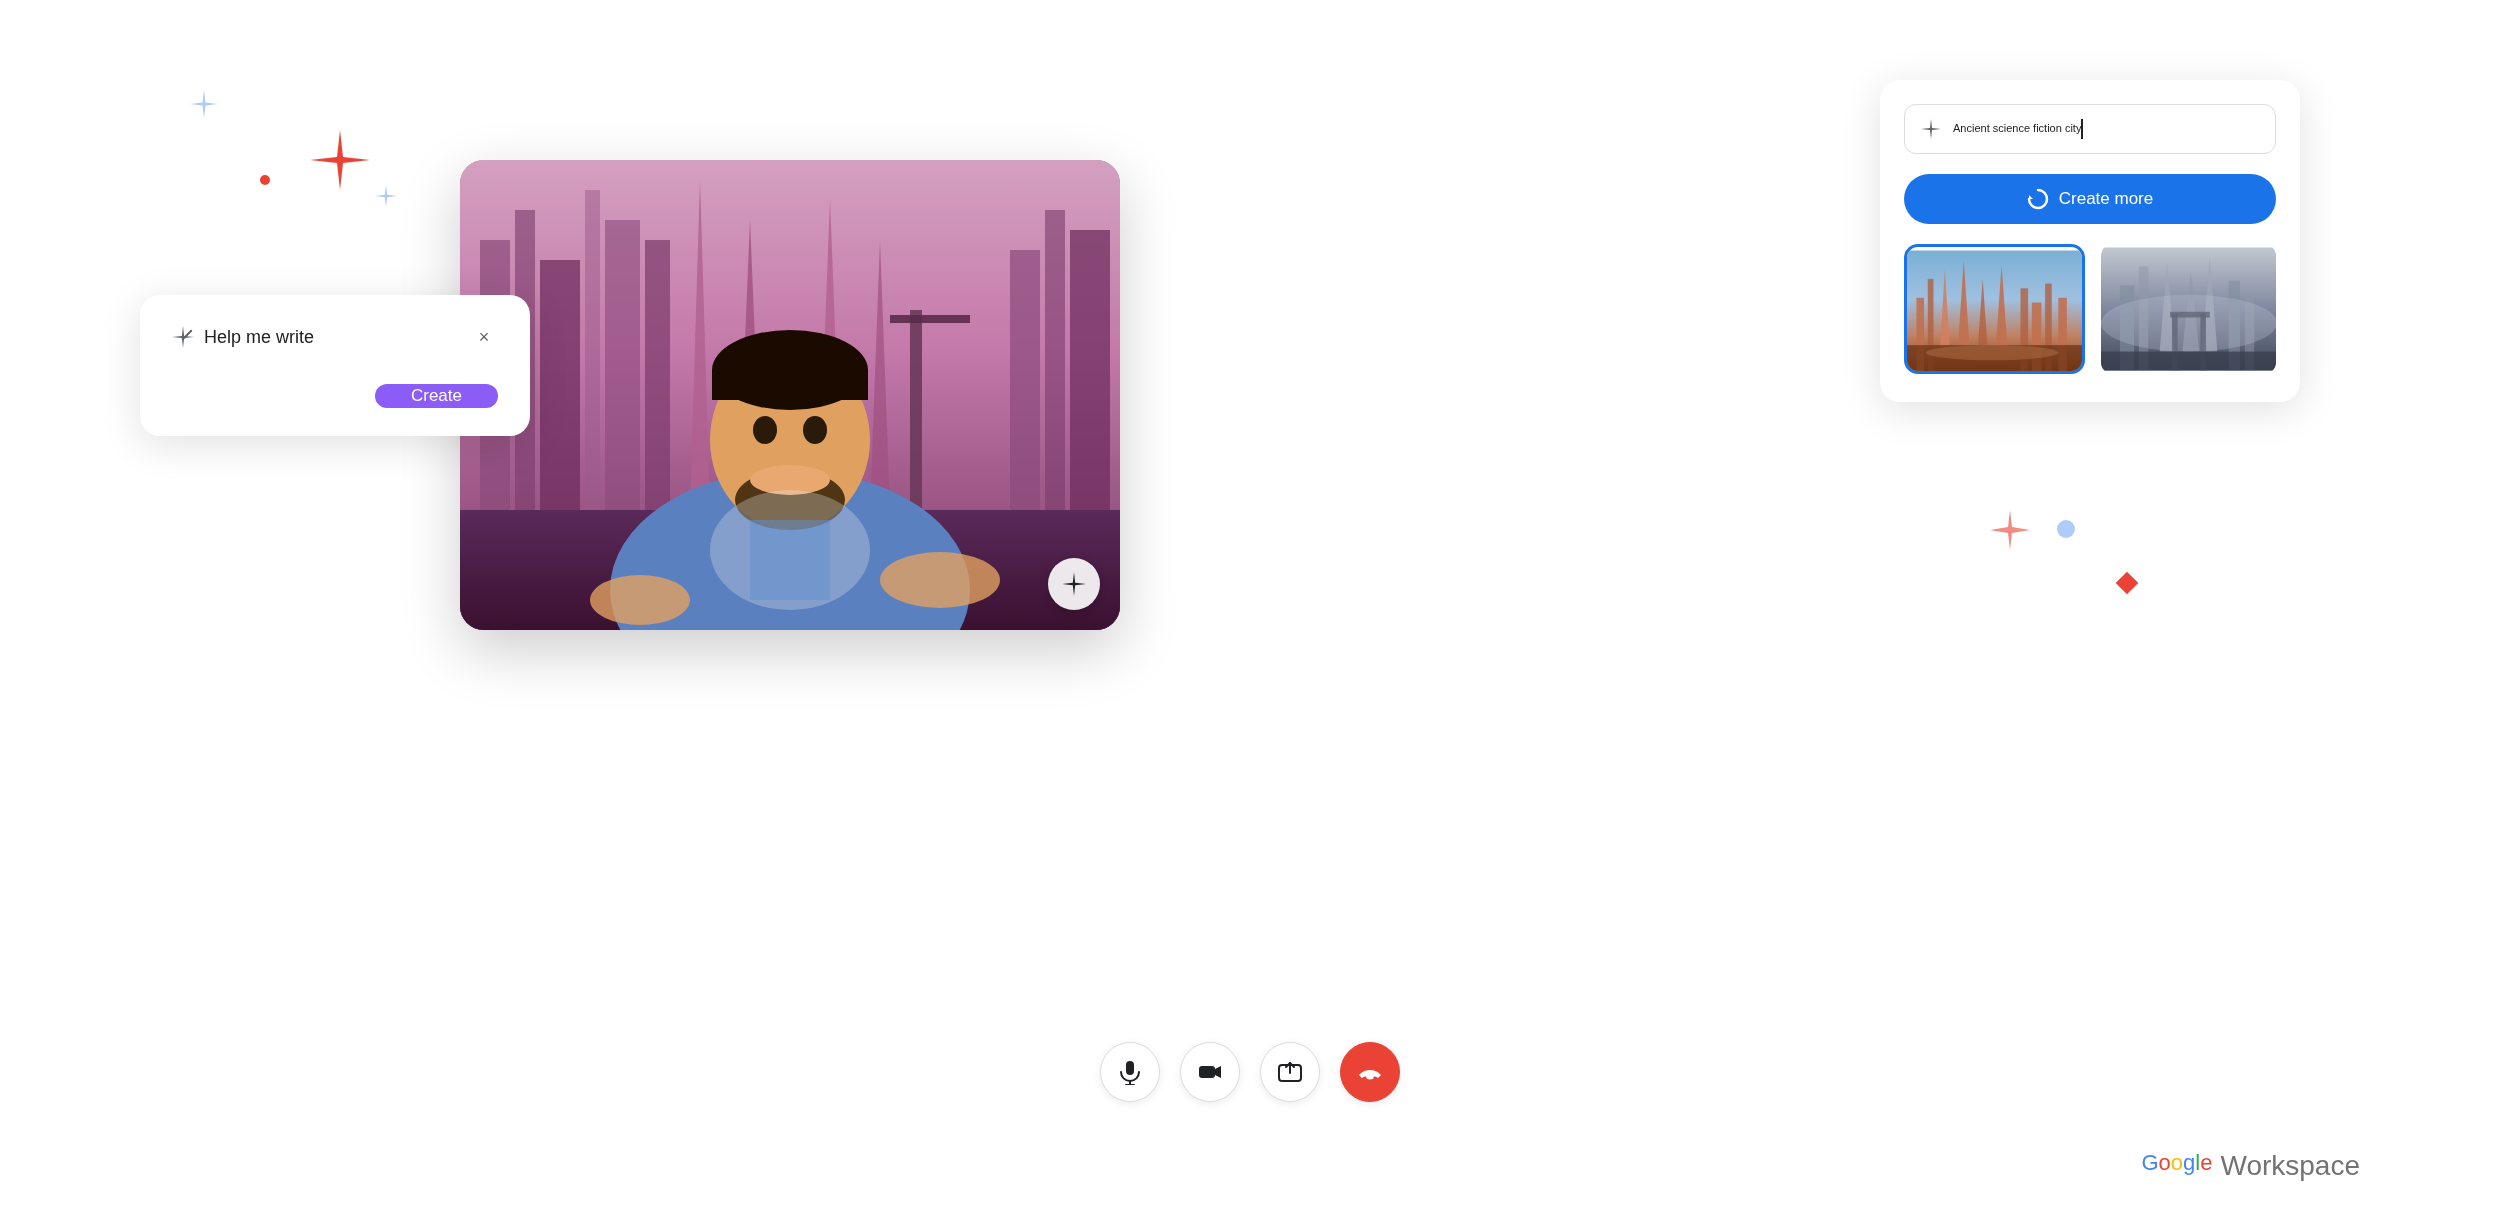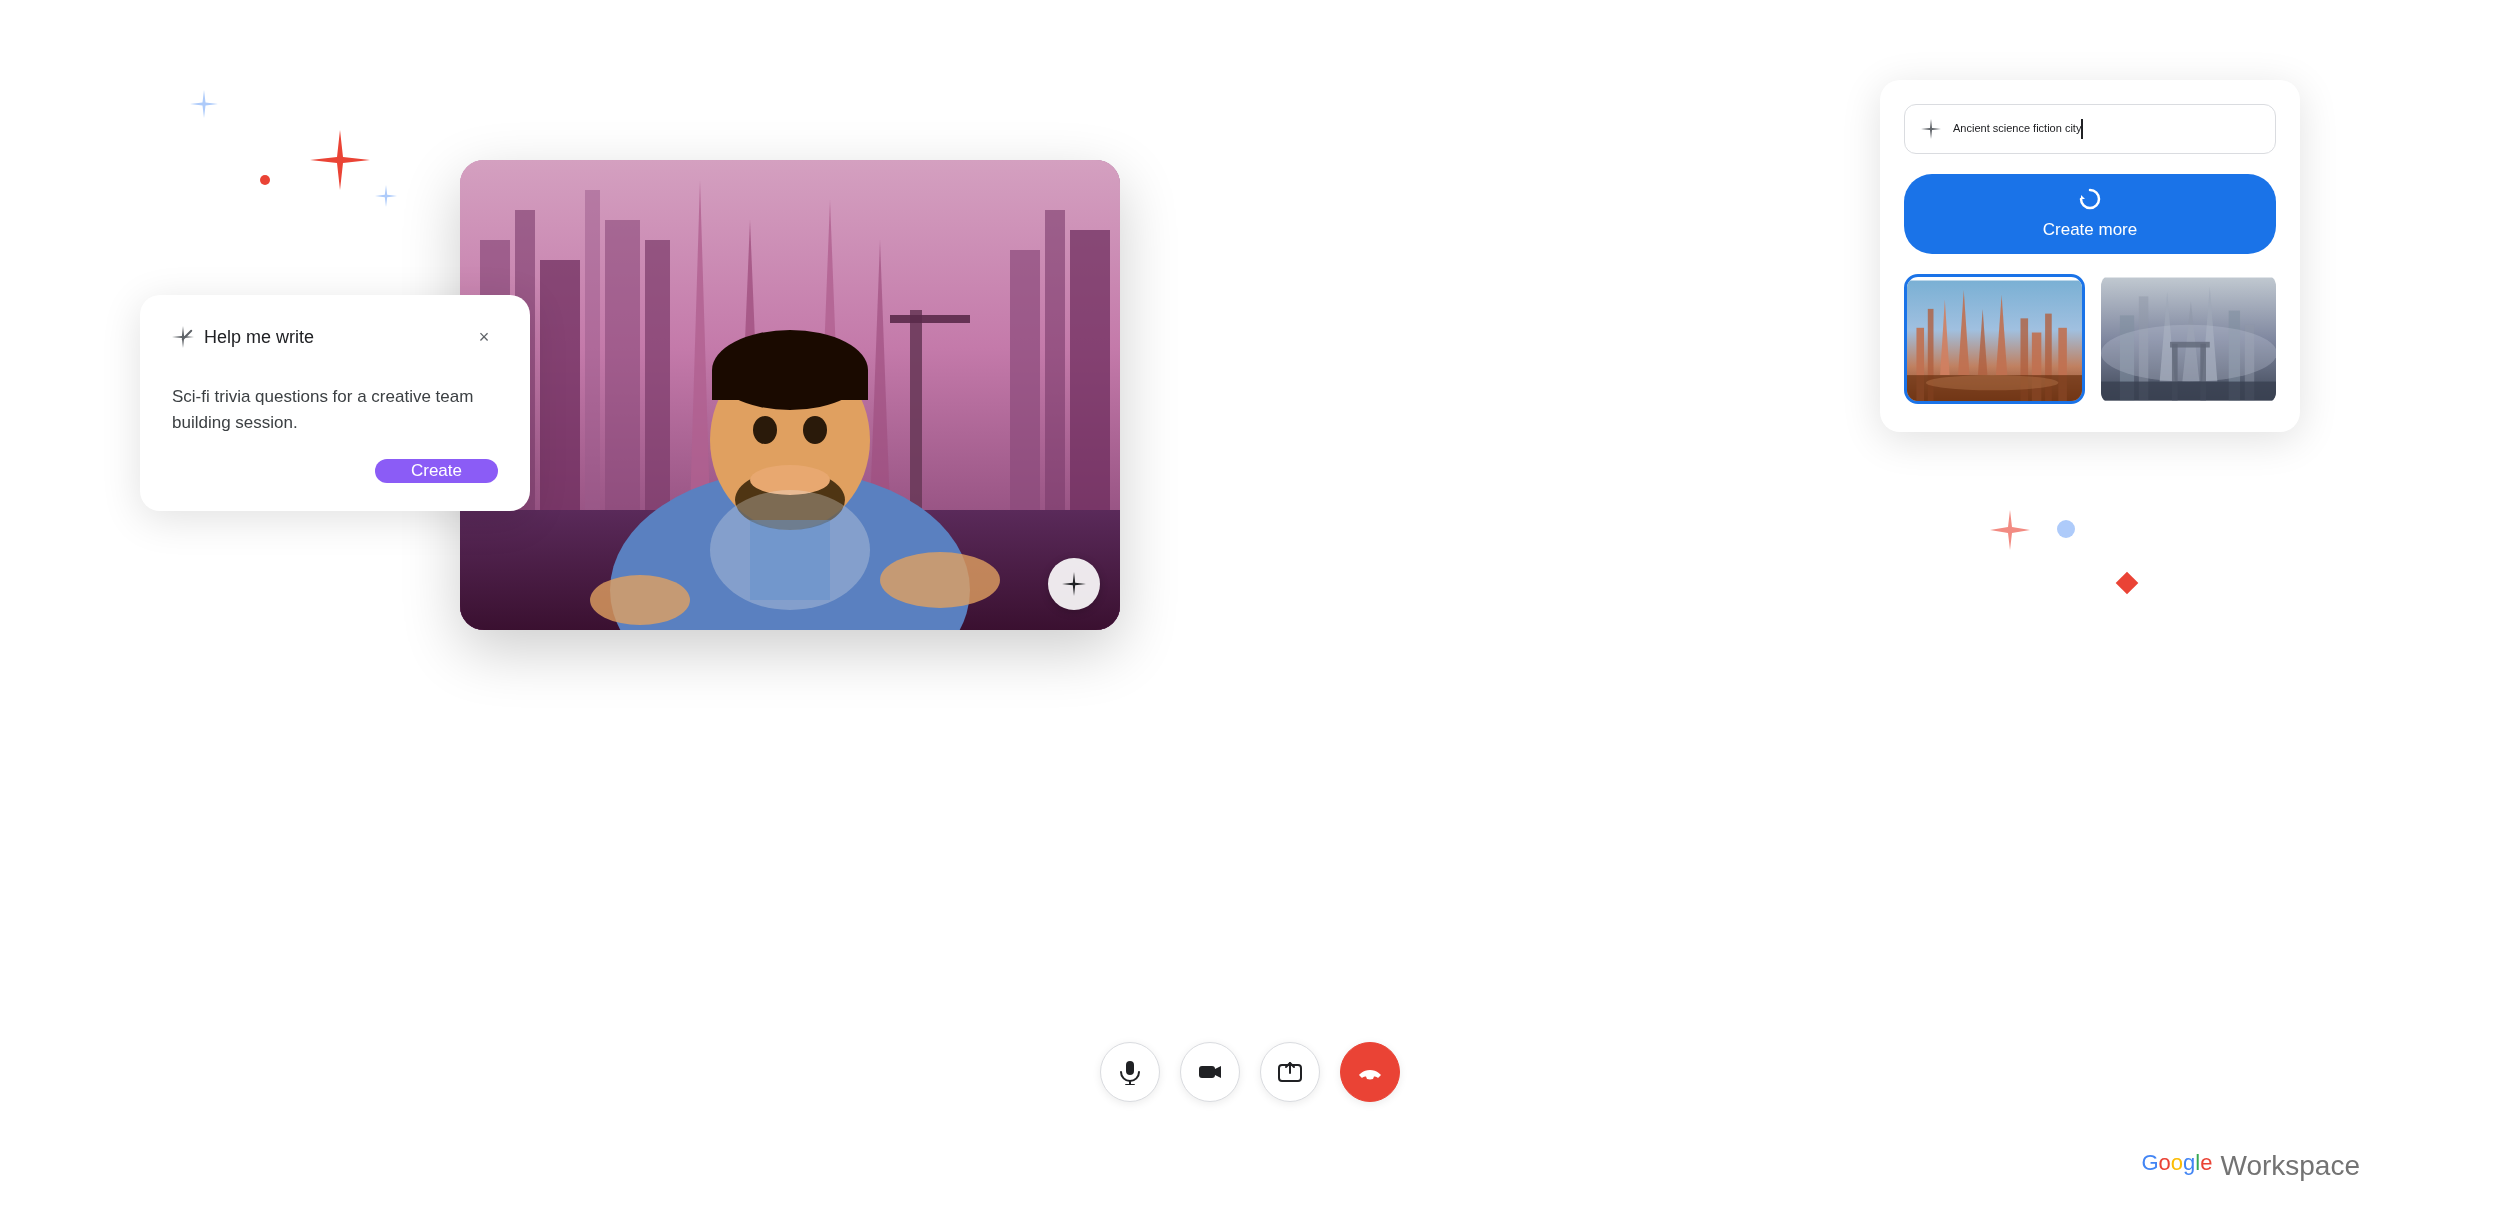--- a/index.html
+++ b/index.html
@@ -223,21 +223,20 @@
       padding: 14px 0;
       width: 100%;
       font-size: 17px;
       font-weight: 500;
       cursor: pointer;
       display: flex;
       align-items: center;
       justify-content: center;
       gap: 10px;
       margin-bottom: 20px;
-      flex-direction: column;
     }
 
     .generated-images {
       display: flex;
       gap: 16px;
     }
 
     .gen-image {
       flex: 1;
       height: 130px;
@@ -425,21 +424,20 @@
   <div class="card-header">
     <div class="card-title">
       <svg width="22" height="22" viewBox="0 0 22 22">
         <path d="M11 0 L12.1 9.9 L22 11 L12.1 12.1 L11 22 L9.9 12.1 L0 11 L9.9 9.9 Z" fill="#5f6368"></path>
         <rect x="14" y="2" width="2" height="14" rx="1" transform="rotate(45 15 9)" fill="#5f6368"></rect>
       </svg>
       <span>Help me write</span>
     </div>
     <div class="card-close">×</div>
   </div>
-  <div class="card-text">Sci-fi trivia questions for a creative team building session.</div>
   <button class="create-btn">Create</button>
 </div>
 
 <div class="image-gen-card">
   <div class="search-input-row">
     <svg width="20" height="20" viewBox="0 0 20 20">
       <path d="M10 0 L11 9 L20 10 L11 11 L10 20 L9 11 L0 10 L9 9 Z" fill="#5f6368"></path>
     </svg>
     <span class="search-input-text">
       <span>Ancient science fiction city</span><span class="cursor-blink"></span>

